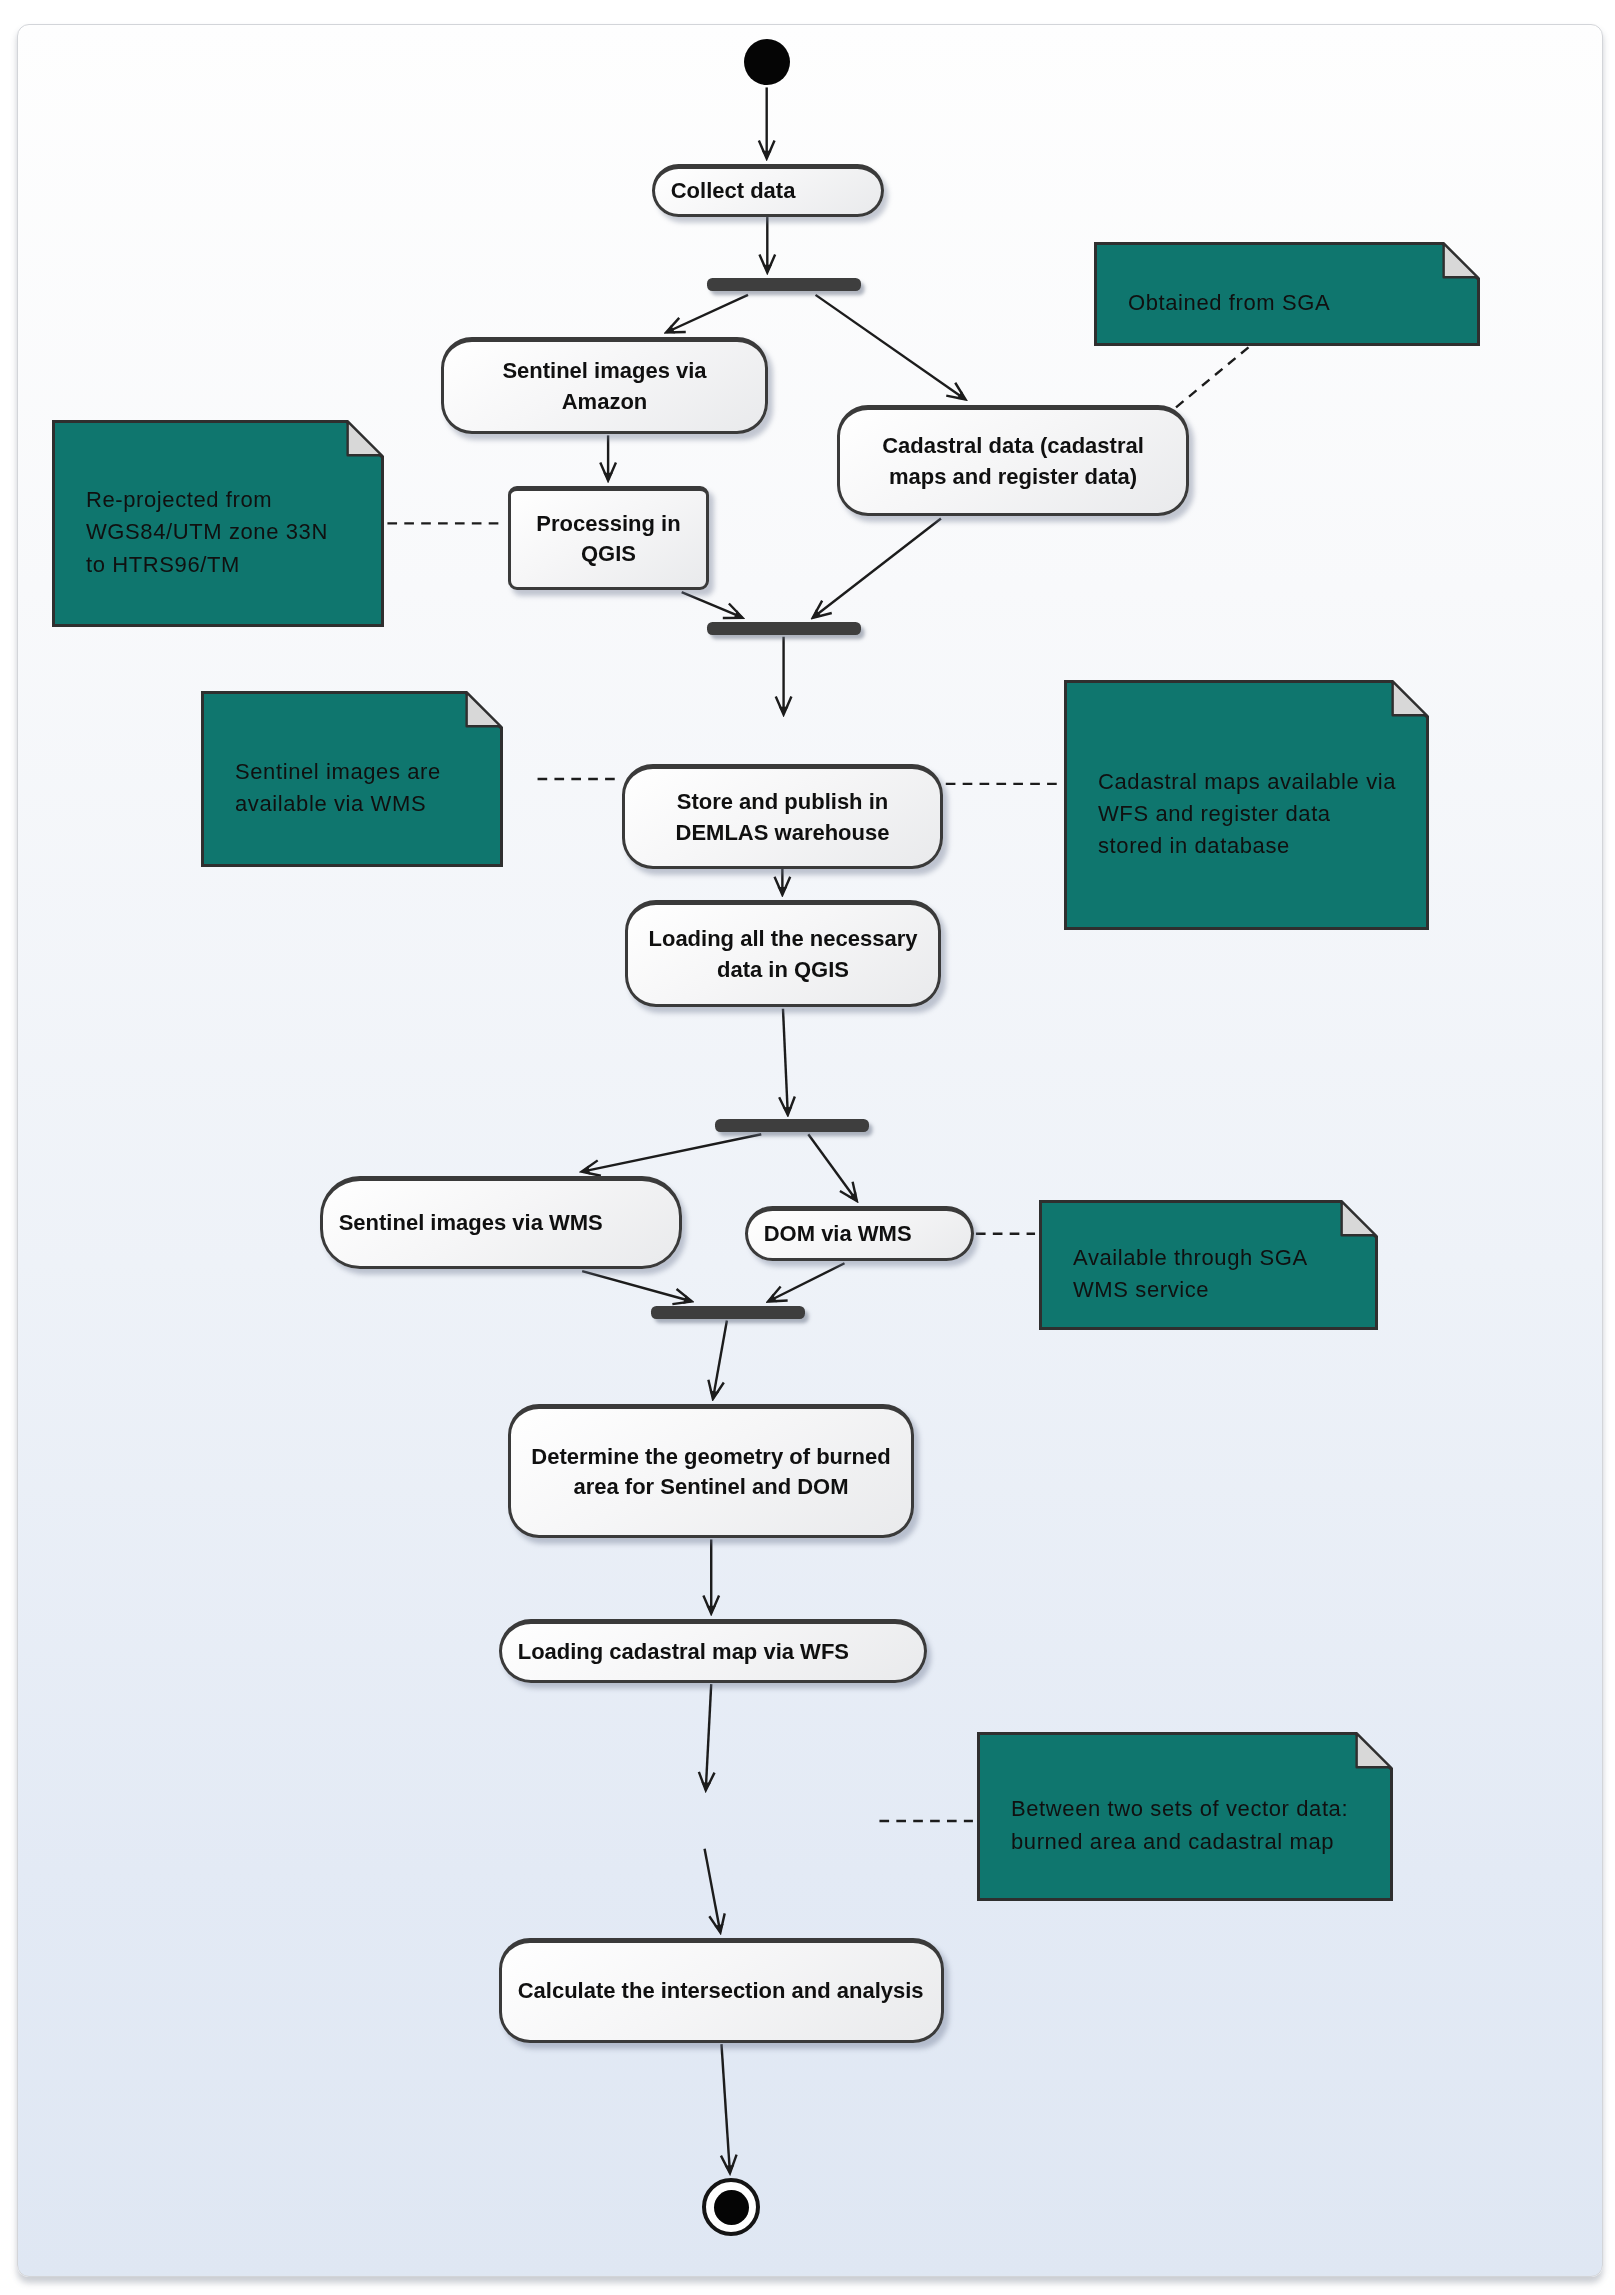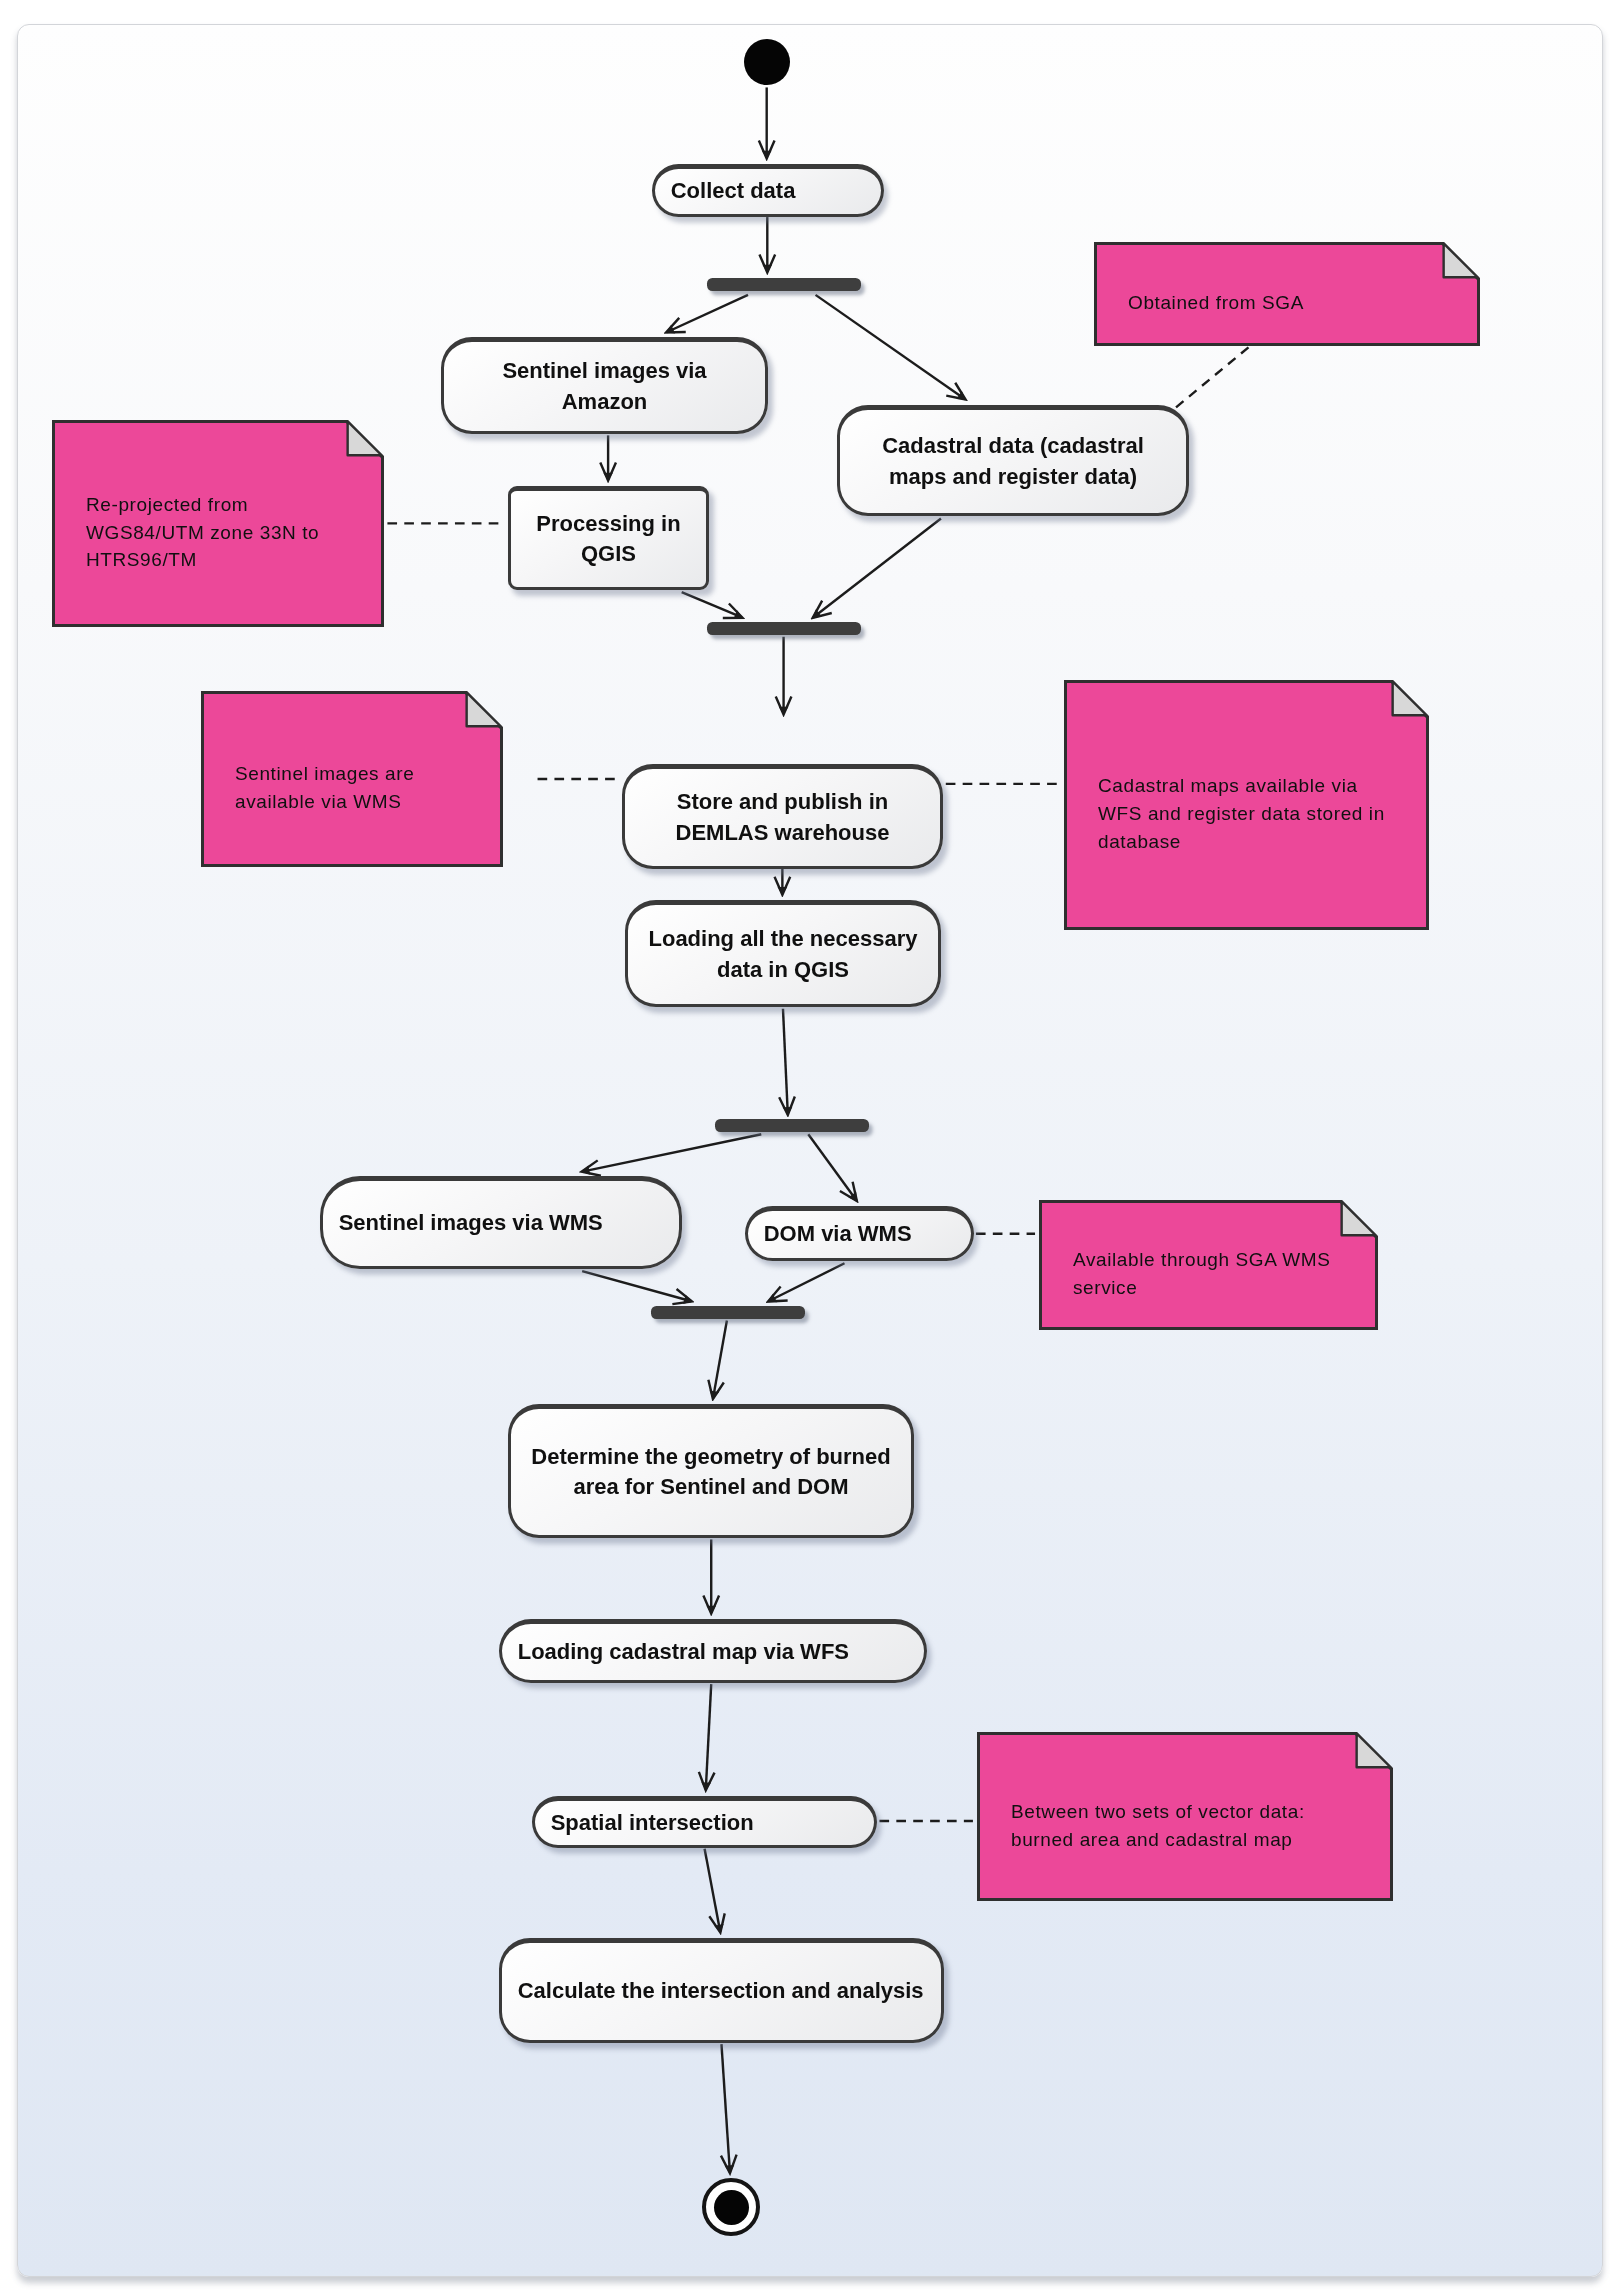--- a/index.html
+++ b/index.html
@@ -17,24 +17,24 @@
        box-shadow:4.2px 5.4px 4.8px rgba(110,120,145,.40);
        display:flex;align-items:center;justify-content:flex-start;text-align:center;
        font-weight:bold;font-size:22px;line-height:1.38;color:#101010;padding:0 15.7px;}
   .pill{border-radius:603px;}
 
   .bar{position:absolute;background:#3e3e3e;border-radius:5.4px;
        box-shadow:3.6px 4.2px 3.6px rgba(100,110,130,.5);}
 
   .note{position:absolute;background:#2f2f2f;
         clip-path:polygon(0 0,calc(100% - 36px) 0,100% 36px,100% 100%,0 100%);}
-  .note-in{position:absolute;left:3px;top:3px;right:3px;bottom:3px;background:#ec4899;
+  .note-in{position:absolute;left:3px;top:3px;right:3px;bottom:3px;background:#0f766e;
         clip-path:polygon(0 0,calc(100% - 35px) 0,100% 35px,100% 100%,0 100%);
         display:flex;align-items:center;
-        font-size:19px;line-height:1.47;letter-spacing:0.6px;color:#101010;
+        font-size:22px;line-height:1.47;letter-spacing:0.6px;color:#101010;
         padding:30px 28px 12px 31px;box-sizing:border-box;}
   .fold{position:absolute;top:0;right:0;}
 
   .start-node{position:absolute;width:46px;height:46px;border-radius:50%;background:#050505;}
   .end-node{position:absolute;width:58px;height:58px;box-sizing:border-box;border:4.2px solid #141414;
             border-radius:50%;background:#ffffff;display:flex;align-items:center;justify-content:center;}
   .end-node-core{width:35px;height:35px;border-radius:50%;background:#050505;}
 </style>
 </head>
 <body>
@@ -113,23 +113,20 @@
   </div>
   <div class="act pill" style="left:745px;top:1206px;width:229px;height:55px;">
     <span>DOM via WMS</span>
   </div>
   <div class="act" style="left:508px;top:1404px;width:406px;height:134px;">
     <span>Determine the geometry of burned area for Sentinel and DOM</span>
   </div>
   <div class="act pill" style="left:499px;top:1619px;width:428px;height:64px;">
     <span>Loading cadastral map via WFS</span>
   </div>
-  <div class="act pill" style="left:532px;top:1796px;width:345px;height:52px;">
-    <span>Spatial intersection</span>
-  </div>
   <div class="act" style="left:499px;top:1938px;width:445px;height:105px;">
     <span>Calculate the intersection and analysis</span>
   </div>
 
   <div class="note" style="left:1094px;top:242px;width:386px;height:104px;">
     <div class="note-in">Obtained from SGA</div>
     <svg class="fold" width="40" height="39" viewBox="0 0 66 64">
       <path d="M6 2 L62 58 L6 58 Z" fill="#d8d8d8" stroke="#2f2f2f" stroke-width="4" stroke-linejoin="round"></path>
     </svg>
   </div>

